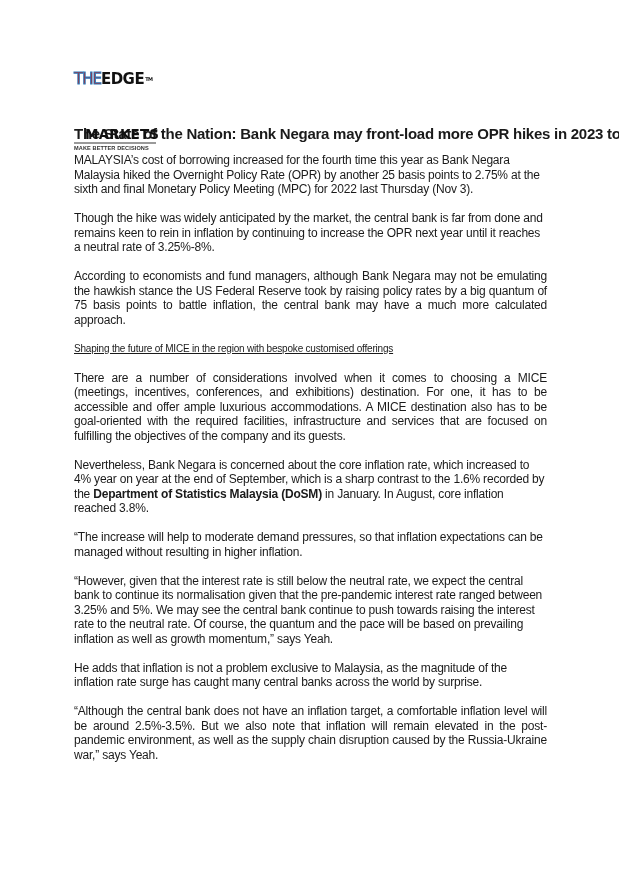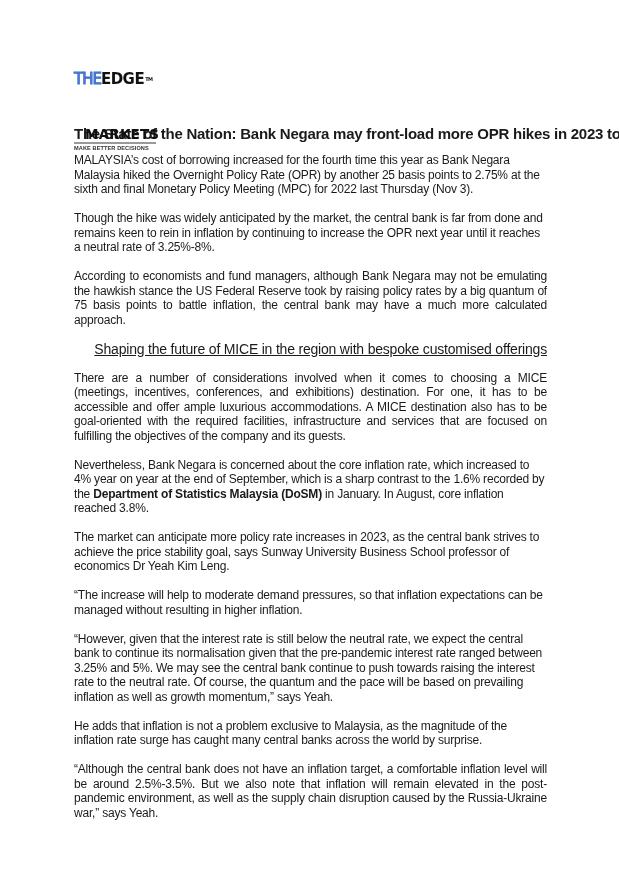--- a/index.html
+++ b/index.html
@@ -2,34 +2,34 @@
 <html><head>
 <meta charset="utf-8">
 <style>
   html, body { margin: 0; padding: 0; background: #ffffff; }
   body { width: 619px; height: 877px; position: relative; overflow: hidden;
          font-family: "Liberation Sans", sans-serif; color: #1a1a1a; }
   .page { position: absolute; left: 74px; top: 72px; width: 473px; }
   .logo { position: relative; width: 90px; height: 44px; margin-bottom: 11px; }
   .logo .row1 { font-family: "DejaVu Sans", sans-serif; font-weight: bold; font-size: 15px;
                 line-height: 15px; letter-spacing: -0.5px; white-space: nowrap; }
-  .logo .the { color: #8b5cf6; -webkit-text-stroke: 0.9px #2b7bbd; font-weight: normal; letter-spacing: -1px; }
+  .logo .the { color: #b91c1c; -webkit-text-stroke: 0.9px #2b7bbd; font-weight: normal; letter-spacing: -1px; }
   .logo .edge { color: #111; }
   .logo .tm { font-size: 5px; vertical-align: top; font-weight: bold; color: #111; margin-left: 1px; }
   .logo .row2 { font-family: "DejaVu Sans", sans-serif; font-weight: bold; font-size: 13.5px; line-height: 14px;
                 color: #111; padding-left: 11px; letter-spacing: 0.2px; margin-top: 40px; }
   .logo .rule { height: 2px; background: #9a9a9a; margin: 1px 0 1px 0; width: 82px; }
   .logo .tag { font-size: 5.6px; font-weight: bold; color: #333; letter-spacing: 0.1px; white-space: nowrap; }
   .title { font-weight: bold; font-size: 15px; line-height: 14px; margin: 0 0 12px 0; letter-spacing: -0.25px;
            white-space: nowrap; }
   p { margin: 0 0 14.5px 0; font-size: 12px; line-height: 14.5px; letter-spacing: -0.2px; }
   p.justify { text-align: justify; }
   p.tight { margin-bottom: 0; }
-  .subhead { text-decoration: underline; font-size: 14px; line-height: 14.5px; margin: 0 0 14.5px 0;
-             letter-spacing: -0.2px; text-align: right; }
+  .subhead { text-decoration: underline; font-size: 10px; line-height: 14.5px; margin: 0 0 14.5px 0;
+             letter-spacing: -0.2px; }
   b { font-weight: bold; }
 </style>
 </head>
 <body>
 
 <div class="page">
 
   <div class="logo">
     <div class="row1">
       <span class="the">THE</span><span class="edge">EDGE</span><span class="tm">TM</span>
@@ -44,19 +44,18 @@
   <p>MALAYSIA’s cost of borrowing increased for the fourth time this year as Bank Negara Malaysia hiked the Overnight Policy Rate (OPR) by another 25 basis points to 2.75% at the sixth and final Monetary Policy Meeting (MPC) for 2022 last Thursday (Nov 3).</p>
   <p>Though the hike was widely anticipated by the market, the central bank is far from done and remains keen to rein in inflation by continuing to increase the OPR next year until it reaches a neutral rate of 3.25%-8%.</p>
   <p class="justify">According to economists and fund managers, although Bank Negara may not be emulating the hawkish stance the US Federal Reserve took by raising policy rates by a big quantum of 75 basis points to battle inflation, the central bank may have a much more calculated approach.</p>
 
   <div class="subhead">Shaping the future of MICE in the region with bespoke customised offerings</div>
 
   <p class="justify">There are a number of considerations involved when it comes to choosing a MICE (meetings, incentives, conferences, and exhibitions) destination. For one, it has to be accessible and offer ample luxurious accommodations. A MICE destination also has to be goal-oriented with the required facilities, infrastructure and services that are focused on fulfilling the objectives of the company and its guests.</p>
 
   <p><span>Nevertheless, Bank Negara is concerned about the core inflation rate, which increased to 4% year on year at the end of September, which is a sharp contrast to the 1.6% recorded by the </span><b>Department of Statistics Malaysia (DoSM)</b><span> in January. In August, core inflation reached 3.8%.</span></p>
 
-  <p>The market can anticipate more policy rate increases in 2023, as the central bank strives to achieve the price stability goal, says Sunway University Business School professor of economics Dr Yeah Kim Leng.</p>
   <p>“The increase will help to moderate demand pressures, so that inflation expectations can be managed without resulting in higher inflation.</p>
   <p>“However, given that the interest rate is still below the neutral rate, we expect the central bank to continue its normalisation given that the pre-pandemic interest rate ranged between 3.25% and 5%. We may see the central bank continue to push towards raising the interest rate to the neutral rate. Of course, the quantum and the pace will be based on prevailing inflation as well as growth momentum,” says Yeah.</p>
   <p>He adds that inflation is not a problem exclusive to Malaysia, as the magnitude of the inflation rate surge has caught many central banks across the world by surprise.</p>
   <p class="justify tight">“Although the central bank does not have an inflation target, a comfortable inflation level will be around 2.5%-3.5%. But we also note that inflation will remain elevated in the post-pandemic environment, as well as the supply chain disruption caused by the Russia-Ukraine war,” says Yeah.</p>
 
 </div>
 
 </body></html>

